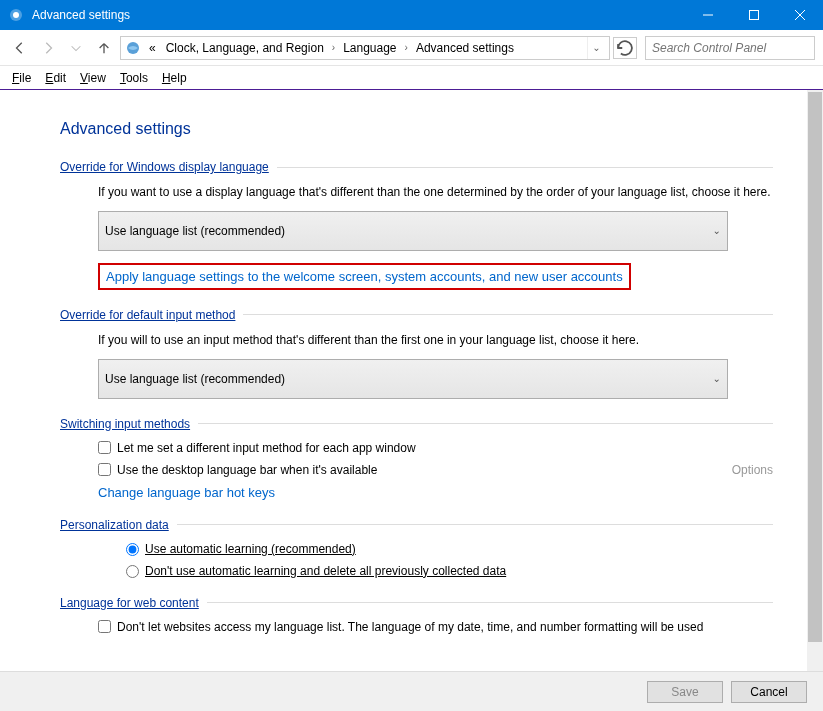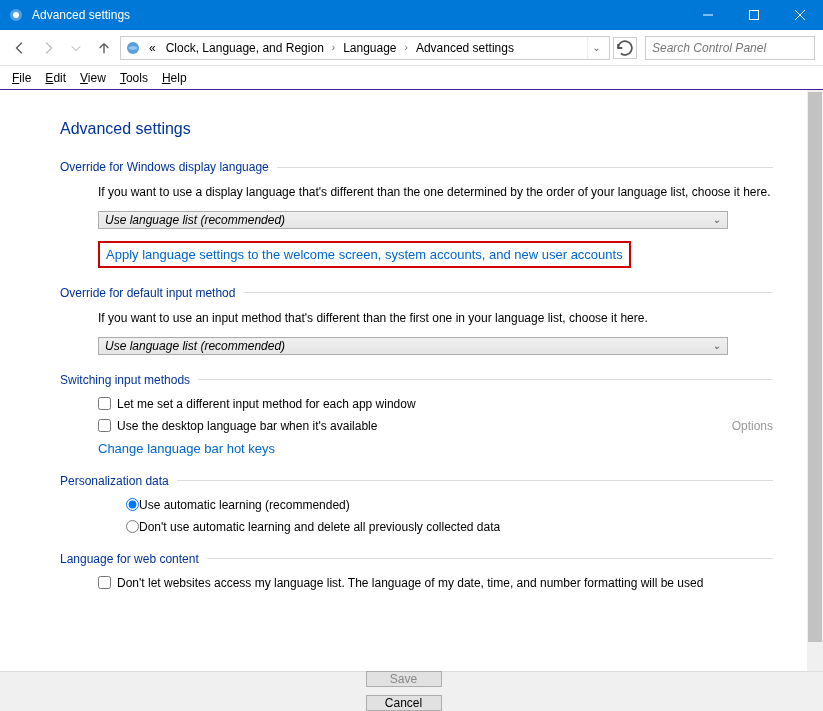--- a/index.html
+++ b/index.html
@@ -36,43 +36,43 @@
 
 .content-wrap { position: relative; height: calc(711px - 30px - 36px - 24px - 40px); overflow: hidden; }
 .scrollbar-v { position: absolute; right: 0; top: 0; width: 16px; height: 100%; background: #f0f0f0; }
 .scroll-thumb { position: absolute; right: 0; top: 2px; width: 14px; height: 550px; background: #c2c2c2; margin: 0 1px; }
 .content { padding: 30px 50px 10px 60px; overflow: hidden; }
 
 h1.page-title { color: #003399; font-size: 16px; font-weight: normal; margin-bottom: 22px; }
 
 .section { margin-bottom: 18px; }
 .section-header { display: flex; align-items: center; margin-bottom: 10px; }
-.section-header .label { color: #003399; font-size: 12px; white-space: nowrap; padding-right: 8px; }
+.section-header .label { color: #003399; font-size: 12px; white-space: nowrap; padding-right: 8px; text-decoration: underline; }
 .section-header .rule { flex: 1; height: 1px; background: #ddd; }
 
 .section-body { padding-left: 38px; }
 .desc { color: #000; font-size: 12px; line-height: 1.4; margin-bottom: 10px; }
 
-.dropdown { width: 630px; height: 18px; border: 1px solid #adadad; background: linear-gradient(#f0f0f0,#e5e5e5); display: flex; align-items: center; padding: 0 6px; font-size: 12px; position: relative; margin-bottom: 10px; font-style: italic; }
+.dropdown { width: 630px; height: 40px; border: 1px solid #adadad; background: linear-gradient(#f0f0f0,#e5e5e5); display: flex; align-items: center; padding: 0 6px; font-size: 12px; position: relative; margin-bottom: 10px; }
 .dropdown .dd-arrow { position: absolute; right: 6px; font-size: 10px; color: #555; }
 
 .highlight-box { border: 2px solid #d00000; padding: 4px 6px; display: inline-block; margin-top: 2px; }
 .link { color: #0066cc; font-size: 13px; }
 .link-u { color: #0066cc; text-decoration: underline; }
 
 .check-row { display: flex; align-items: center; gap: 6px; margin-bottom: 8px; font-size: 12px; }
 .check-row input[type=checkbox] { width: 13px; height: 13px; }
 .options-lbl { color: #999; font-size: 12px; }
 .check-line-with-options { display: flex; justify-content: space-between; align-items: flex-start; margin-bottom: 8px; }
 
-.radio-row { display: flex; align-items: flex-start; gap: 0; margin-bottom: 8px; font-size: 12px; padding-left: 28px; }
+.radio-row { display: flex; align-items: flex-end; gap: 6px; margin-bottom: 8px; font-size: 12px; padding-left: 28px; text-decoration: underline; }
 .radio-row input[type=radio] { width: 13px; height: 13px; }
 
 
-.button-bar { position: absolute; bottom: 0; left: 0; right: 0; height: 40px; background: #f0f0f0; border-top: 1px solid #ddd; display: flex; justify-content: flex-end; align-items: center; gap: 8px; padding-right: 16px; flex-direction: column; }
+.button-bar { position: absolute; bottom: 0; left: 0; right: 0; height: 40px; background: #f0f0f0; border-top: 1px solid #ddd; display: flex; justify-content: flex-end; align-items: center; gap: 8px; padding-right: 16px; }
 .btn { min-width: 76px; height: 22px; border: 1px solid #adadad; background: #e1e1e1; font-size: 12px; display: flex; align-items: center; justify-content: center; }
 .btn.disabled { color: #888; }
 </style>
 </head>
 <body>
 
 <div class="titlebar">
   <span class="icon-slot">
     <svg viewBox="0 0 16 16">
         <circle cx="8" cy="8" r="6" fill="#fff" opacity="0.3"></circle>
@@ -184,21 +184,21 @@
         </div>
       </div>
     </div>
 
     <div class="section">
       <div class="section-header">
         <span class="label">Override for default input method</span>
         <span class="rule"></span>
       </div>
       <div class="section-body">
-        <p class="desc">If you want to use an input method that's different than the first one in your language list, choose it here.</p>
+        <p class="desc">If you will to use an input method that's different than the first one in your language list, choose it here.</p>
         <div class="dropdown">
           <span>Use language list (recommended)</span>
           <span class="dd-arrow">⌄</span>
         </div>
       </div>
     </div>
 
     <div class="section">
       <div class="section-header">
         <span class="label">Switching input methods</span>

